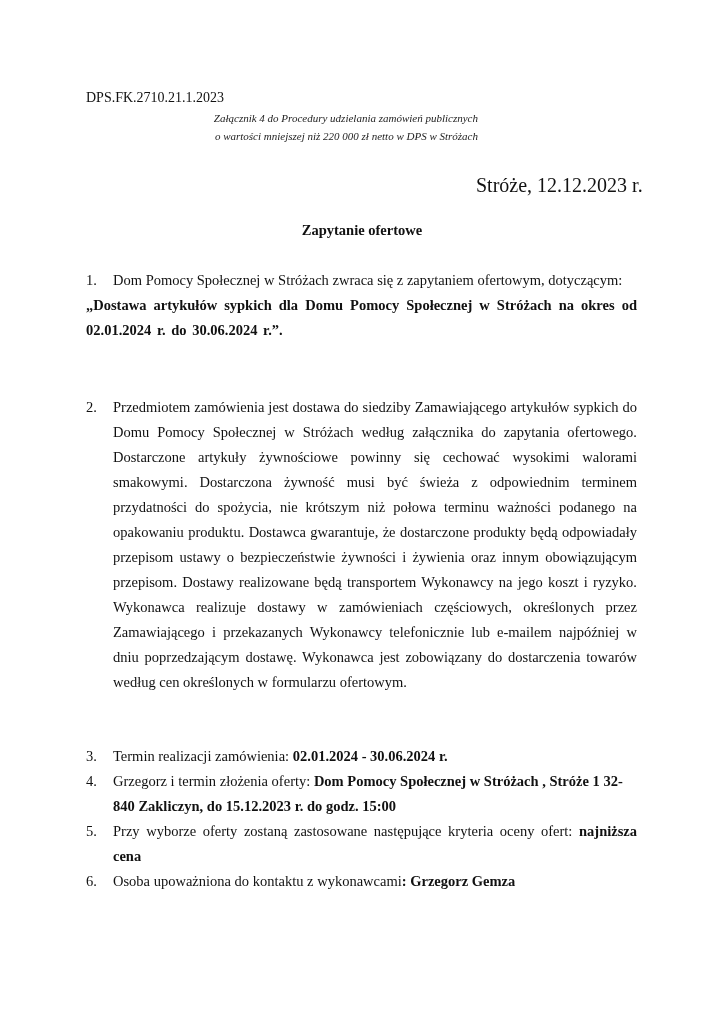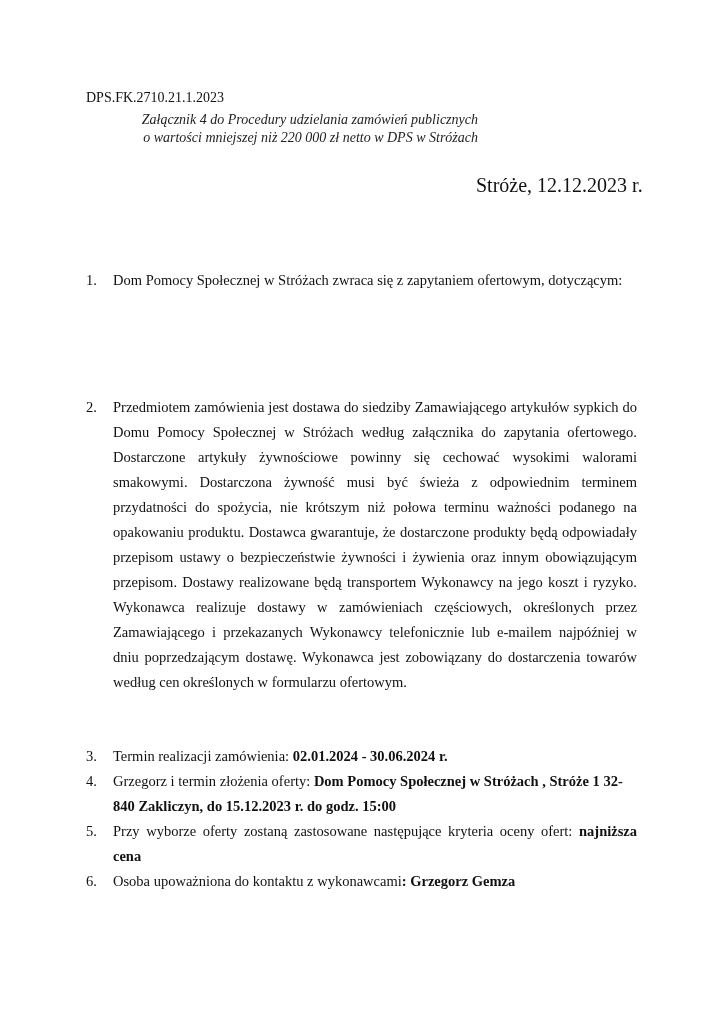--- a/index.html
+++ b/index.html
@@ -4,45 +4,47 @@
 <style>
   html, body { margin: 0; padding: 0; background: #ffffff; }
   body {
     width: 724px; height: 1024px; position: relative; overflow: hidden;
     font-family: "Liberation Serif", "DejaVu Serif", serif;
     color: #111111;
   }
   .page { position: absolute; left: 0; top: 4px; width: 580px; height: 1024px; background: #fff; }
   .abs { position: absolute; white-space: nowrap; }
   .ref { left: 86px; top: 86px; font-size: 14px; }
-  .annex { right: 102px; font-size: 14px; font-style: italic; color: #222; text-align: right; }
+  .annex { right: 102px; font-size: 11px; font-style: italic; color: #222; text-align: right; }
   .annex1 { top: 108px; }
   .annex2 { top: 126px; }
   .place-date { left: 476px; top: 170px; font-size: 20px; }
   .title { left: 0; width: 724px; text-align: center; top: 218px; font-size: 14.5px; font-weight: bold; }
   .sec { position: absolute; left: 86px; width: 551px; font-size: 14.5px; line-height: 25px; }
   .num { position: absolute; left: 0; top: 0; }
   .ind { margin-left: 27px; }
   .just { text-align: justify; text-align-last: left; }
   .b { font-weight: bold; }
 </style>
 </head>
 <body>
 
 <div class="page">
 
   <div class="abs ref">DPS.FK.2710.21.1.2023</div>
   <div class="abs annex annex1">Załącznik 4 do Procedury udzielania zamówień publicznych</div>
   <div class="abs annex annex2">o wartości mniejszej niż 220 000 zł netto w DPS w Stróżach</div>
   <div class="abs place-date">Stróże, 12.12.2023 r.</div>
 
+  <div class="abs title">Zapytanie ofertowe</div>
 
   <div class="sec" style="top:264px;">
     <span class="num">1.</span>
     <div class="ind">Dom Pomocy Społecznej w Stróżach zwraca się z zapytaniem ofertowym, dotyczącym:</div>
+    <div class="b just" style="word-spacing:2px;">„Dostawa artykułów sypkich dla Domu Pomocy Społecznej w Stróżach na okres od 02.01.2024 r. do 30.06.2024 r.”.</div>
   </div>
 
   <div class="sec" style="top:391px;">
     <span class="num">2.</span>
     <div class="ind just">Przedmiotem zamówienia jest dostawa do siedziby Zamawiającego artykułów sypkich  do Domu Pomocy Społecznej w Stróżach według załącznika do zapytania ofertowego. Dostarczone artykuły żywnościowe powinny się cechować wysokimi walorami smakowymi. Dostarczona żywność musi być świeża z odpowiednim terminem przydatności do spożycia, nie krótszym niż połowa terminu ważności podanego na opakowaniu produktu. Dostawca gwarantuje, że dostarczone produkty będą odpowiadały przepisom ustawy o bezpieczeństwie żywności i żywienia oraz innym obowiązującym przepisom. Dostawy realizowane będą transportem Wykonawcy na jego koszt i ryzyko. Wykonawca realizuje dostawy w zamówieniach częściowych, określonych przez Zamawiającego i przekazanych Wykonawcy telefonicznie lub e-mailem najpóźniej w dniu poprzedzającym dostawę. Wykonawca jest zobowiązany do dostarczenia towarów według cen określonych w formularzu ofertowym.</div>
   </div>
 
   <div class="sec" style="top:740px;">
     <span class="num">3.</span>
     <div class="ind">

